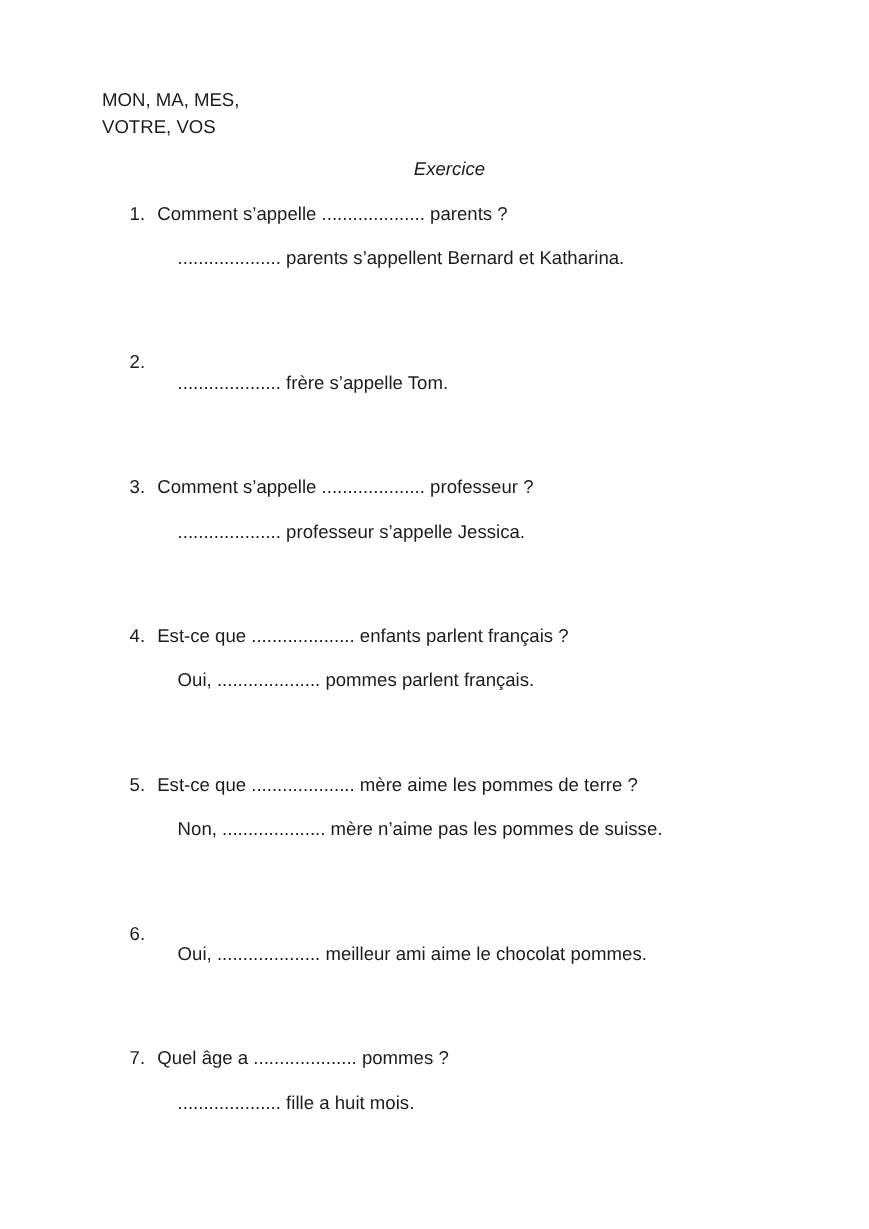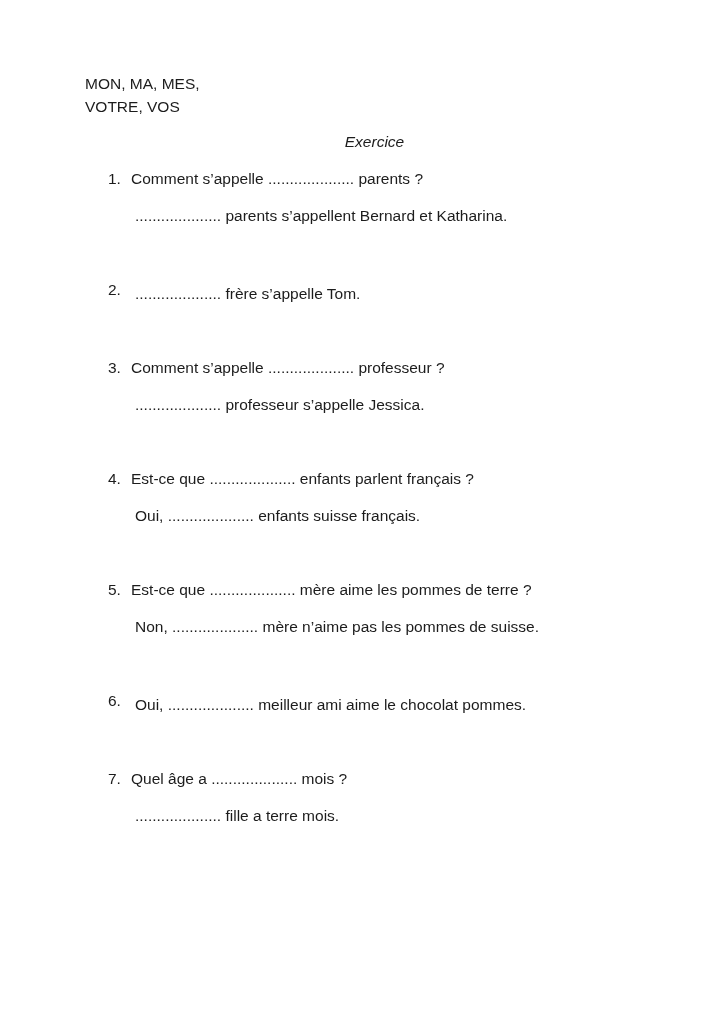--- a/index.html
+++ b/index.html
@@ -44,21 +44,21 @@
     line-height: 20px;
   }
   .content {
     flex: 1;
   }
   .q {
     margin: 0 0 17px 0;
     line-height: 20px;
   }
   .a {
-    margin: 4px;
+    margin: 17px;
     line-height: 20px;
   }
 </style>
 </head>
 <body>
 
 <div class="page">
 
   <div class="title-block">
     <p>MON, MA, MES,</p>
@@ -89,21 +89,21 @@
       <div class="content">
         <p class="q">Comment s’appelle .................... professeur ?</p>
         <p class="a">.................... professeur s’appelle Jessica.</p>
       </div>
     </div>
 
     <div class="item">
       <span class="num">4.</span>
       <div class="content">
         <p class="q">Est-ce que .................... enfants parlent français ?</p>
-        <p class="a">Oui, .................... enfants suisse français.</p>
+        <p class="a">Oui, .................... pommes parlent français.</p>
       </div>
     </div>
 
     <div class="item">
       <span class="num">5.</span>
       <div class="content">
         <p class="q">Est-ce que .................... mère aime les pommes de terre ?</p>
         <p class="a">Non, .................... mère n’aime pas les pommes de suisse.</p>
       </div>
     </div>
@@ -111,19 +111,19 @@
     <div class="item">
       <span class="num">6.</span>
       <div class="content">
         <p class="a">Oui, .................... meilleur ami aime le chocolat pommes.</p>
       </div>
     </div>
 
     <div class="item">
       <span class="num">7.</span>
       <div class="content">
-        <p class="q">Quel âge a .................... mois ?</p>
-        <p class="a">.................... fille a terre mois.</p>
+        <p class="q">Quel âge a .................... pommes ?</p>
+        <p class="a">.................... fille a huit mois.</p>
       </div>
     </div>
 
   </div>
 </div>
 
 </body></html>

